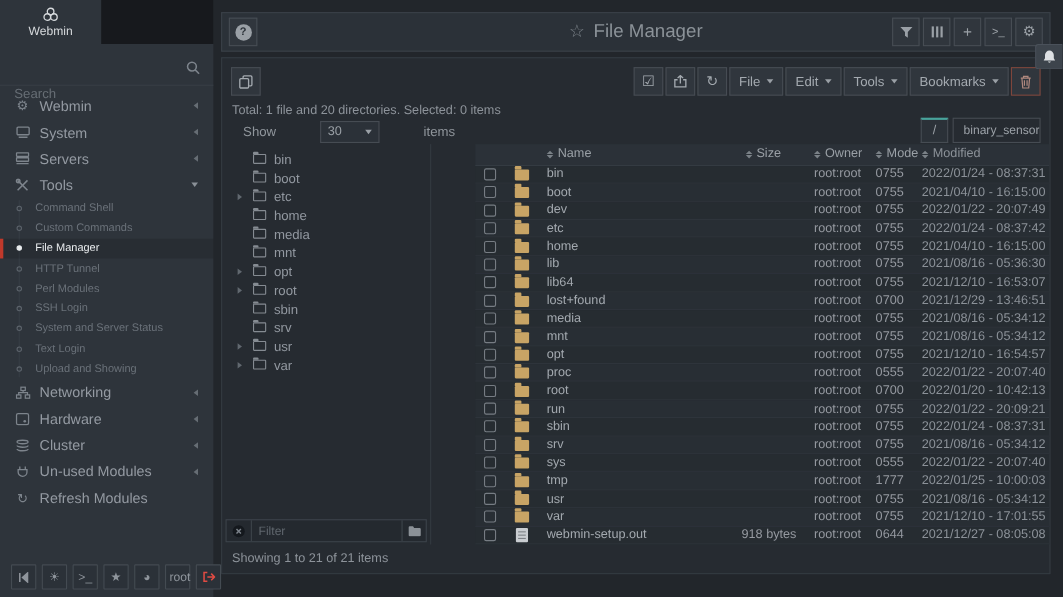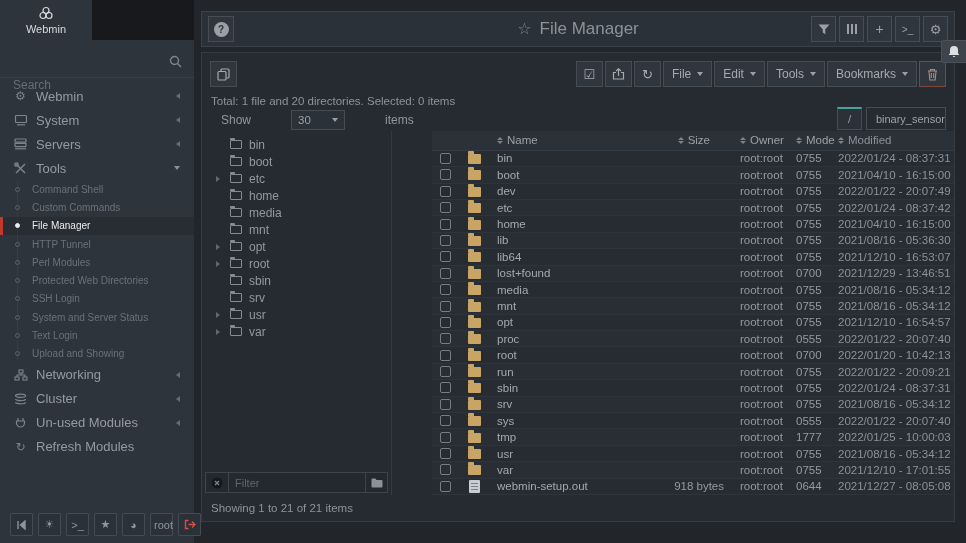--- a/index.html
+++ b/index.html
@@ -247,24 +247,20 @@
         <li class="tool-child">
     <span class="dot"></span>
     <span>HTTP Tunnel</span>
   </li>
         <li class="tool-child">
     <span class="dot"></span>
     <span>Perl Modules</span>
   </li>
         <li class="tool-child">
     <span class="dot"></span>
-    <span>Protected Web Directories</span>
-  </li>
-        <li class="tool-child">
-    <span class="dot"></span>
     <span>SSH Login</span>
   </li>
         <li class="tool-child">
     <span class="dot"></span>
     <span>System and Server Status</span>
   </li>
         <li class="tool-child">
     <span class="dot"></span>
     <span>Text Login</span>
   </li>
@@ -279,20 +275,32 @@
         <svg width="14" height="12" viewBox="0 0 14 12">
             <g fill="none" stroke="#7d848c" stroke-width="1.1">
           <rect x="5" y="1" width="4" height="3"></rect>
               <rect x="1" y="8" width="4" height="3"></rect>
               <rect x="9" y="8" width="4" height="3"></rect>
           <path d="M7 4 V6 M3 8 V6 H11 V8"></path>
             </g>
           </svg>
       </span>
       <span class="lbl">Networking</span>
+      <span class="caret-left"></span>
+    </div>
+    <div class="nav-item">
+      <span class="ic">
+        <svg width="13" height="12" viewBox="0 0 13 12">
+            <g fill="none" stroke="#7d848c" stroke-width="1.2">
+          <rect x="1" y="1" width="11" height="10" rx="1.5"></rect>
+              <circle cx="8.5" cy="8" r="1.2" fill="#7d848c" stroke="none"></circle>
+            </g>
+          </svg>
+      </span>
+      <span class="lbl">Hardware</span>
       <span class="caret-left"></span>
     </div>
     <div class="nav-item">
       <span class="ic">
         <svg width="13" height="12" viewBox="0 0 13 12">
             <g fill="none" stroke="#7d848c" stroke-width="1.2">
           <ellipse cx="6.5" cy="2.8" rx="5" ry="1.6"></ellipse>
               <path d="M1.5 6 a5 1.6 0 0 0 10 0"></path>
               <path d="M1.5 9.2 a5 1.6 0 0 0 10 0"></path>
             </g>

